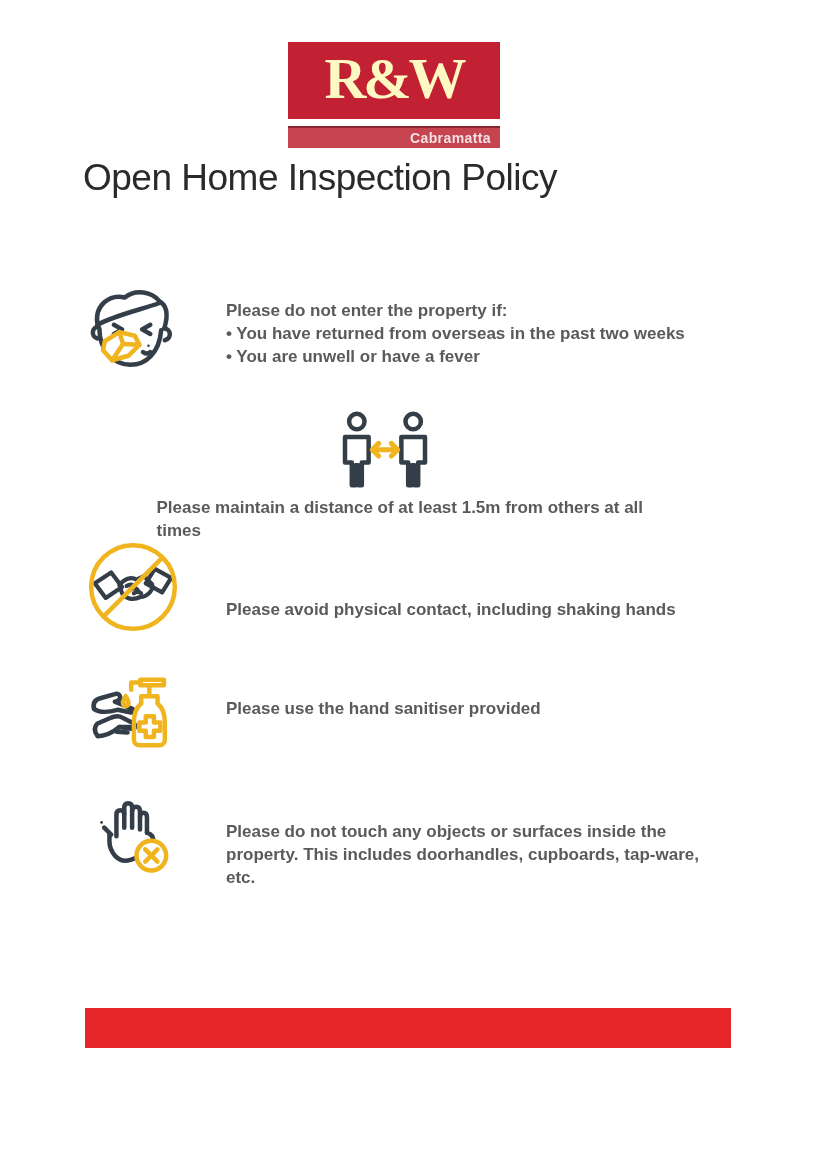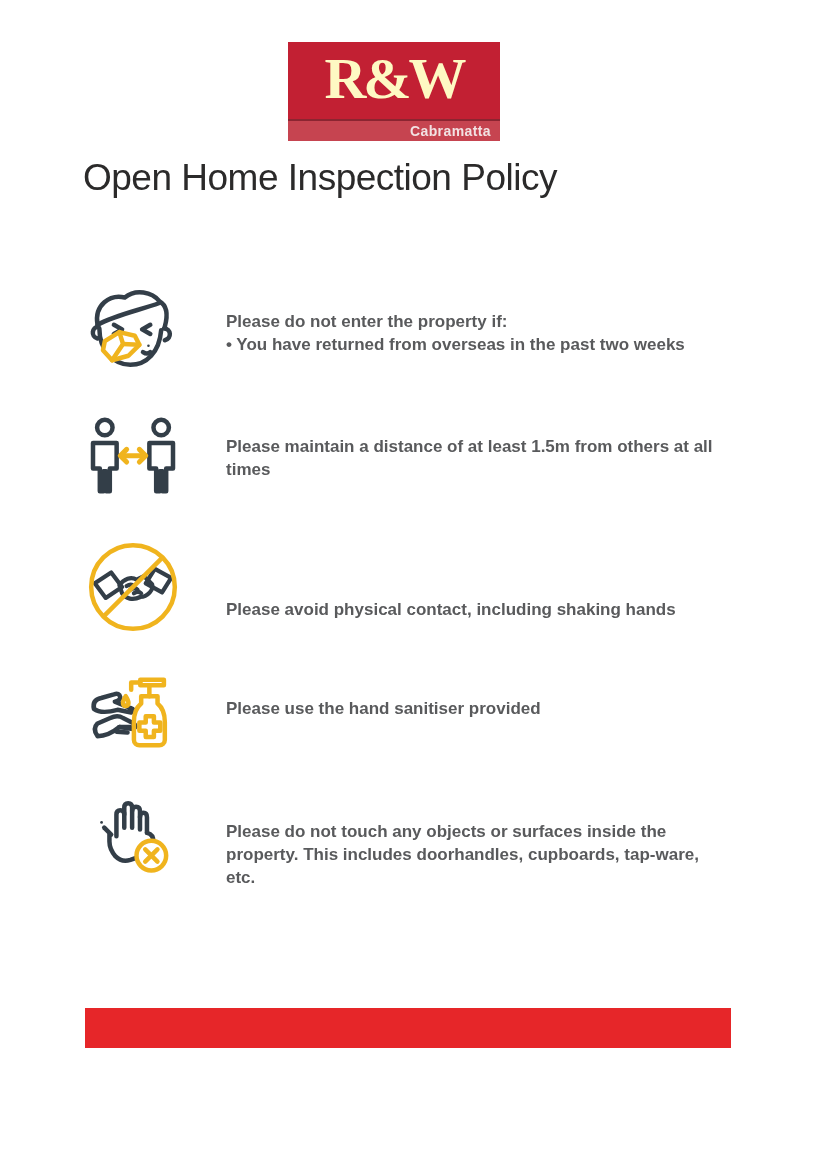--- a/index.html
+++ b/index.html
@@ -25,21 +25,21 @@
 
   
   .title {
     position:absolute; left:83px; top:156px;
     font-size:37px; letter-spacing:-0.5px; line-height:1.2;
   }
 
   
   .rule { position:absolute; left:83px; width:647px; display:flex; align-items:center; }
   .rule-1 { top:268px; height:130px; }
-  .rule-2 { top:408px; height:100px; }
+  .rule-2 { top:408px; height:100px;flex-direction:column; }
   .rule-3 { top:528px; height:118px; }
   .rule-4 { top:652px; height:112px; }
   .rule-5 { top:778px; height:108px; }
   .icon-cell { width:100px; margin-right:43px; flex:0 0 auto;
                display:flex; align-items:center; justify-content:center; }
   .text-cell { width:500px; font-size:17px; line-height:23px;font-weight:bold; }
   .icon-cell svg { display:block; }
 
   
   .footer-bar { position:absolute; left:85px; top:1008px; width:646px; height:40px; }
@@ -48,21 +48,21 @@
 </style>
 </head>
 <body>
 
 <div class="page">
 
   <div class="logo">
     <div class="logo-main" style="background: rgb(194, 32, 51);">
       <span class="logo-brand">R&amp;W</span>
     </div>
-    <div class="logo-band" style="background: rgb(198, 68, 80);">
+    <div class="logo-band" style="background: rgb(198, 68, 80); margin-top: 7px;">
       <span>Cabramatta</span>
     </div>
   </div>
 
   <h1 class="title" style="margin: 0px; font-weight: 400; color: rgb(43, 42, 42);">Open Home Inspection Policy</h1>
 
   <div class="rule rule-1">
     <div class="icon-cell">
       <svg width="106" height="106" viewBox="0 0 110 110" fill="none">
         <g stroke-width="4.5" stroke-linecap="round" stroke-linejoin="round" stroke="#333e48">
@@ -79,20 +79,21 @@
         <g stroke-width="4.5" stroke-linecap="round" stroke-linejoin="round" stroke="#f0b41e">
           <path d="M24 64 L40 54 L57 58 L62 68 L50 80 L32 85 L22 74 Z" fill="#ffffff"></path>
           <path d="M40 54 L44 67 L32 85"></path>
           <path d="M44 67 L62 68"></path>
         </g>
       </svg>
     </div>
     <div class="text-cell" style="color: rgb(89, 90, 92);">
       <div>Please do not enter the property if:</div>
       <div>• You have returned from overseas in the past two weeks</div>
+      <div>• You are unwell or have a fever</div>
     </div>
   </div>
 
   <div class="rule rule-2">
     <div class="icon-cell">
       <svg width="102" height="88" viewBox="0 0 110 95" fill="none">
         <g stroke-width="4.5" stroke-linecap="round" stroke-linejoin="round" stroke="#333e48">
           <circle cx="24" cy="14" r="8.5"></circle>
           <path d="M11 31 H37 V59 H29.5 V84 H25.5 V62 H22.5 V84 H18.5 V59 H11 Z"></path>
           <circle cx="86" cy="14" r="8.5"></circle>

